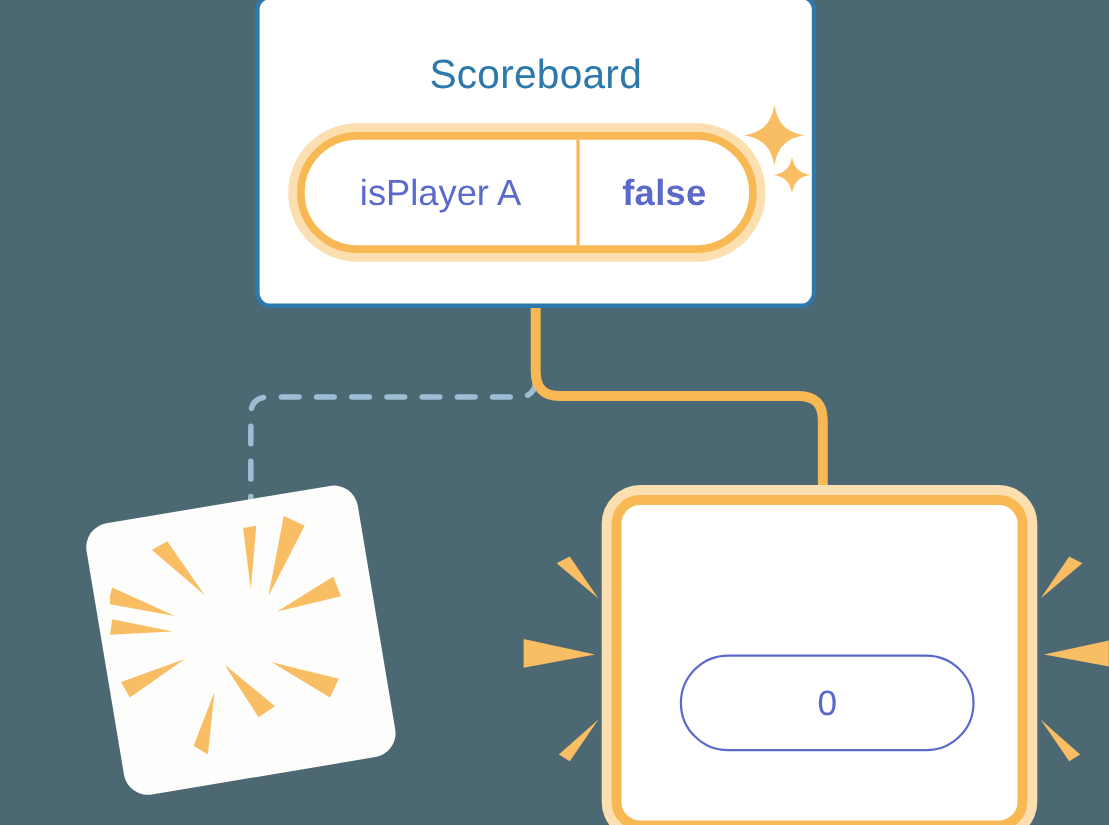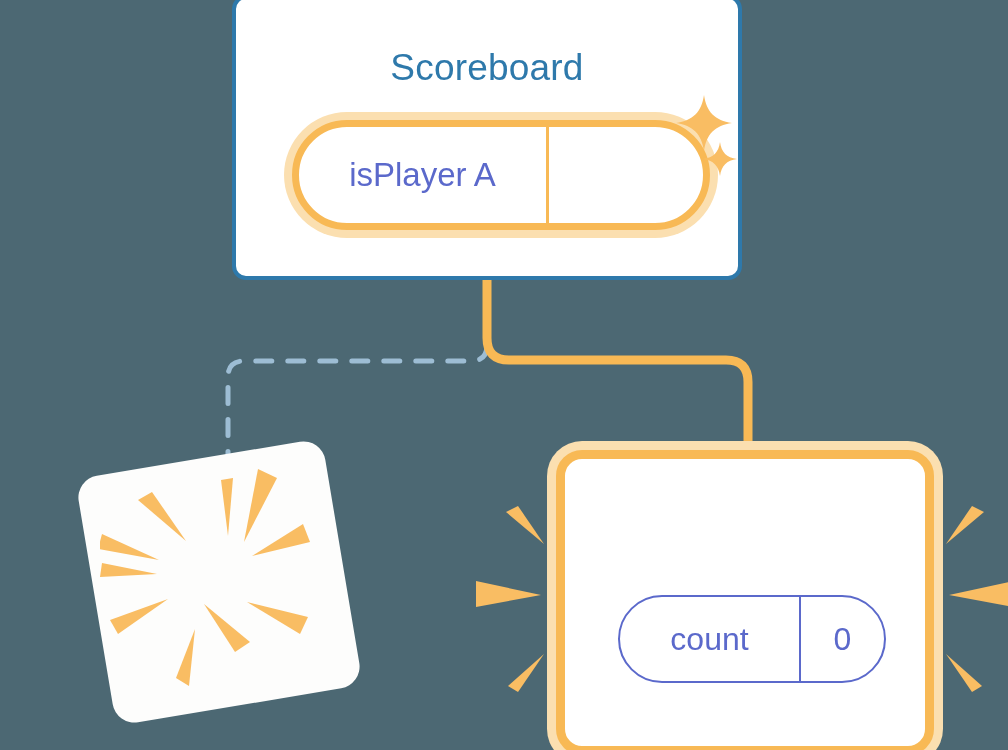--- a/index.html
+++ b/index.html
@@ -66,21 +66,21 @@
     background:#fff;
   }
   .pill .cell{
     display:flex;align-items:center;justify-content:center;
     color:#5b69cb;
     box-sizing:border-box;
   }
 
   
   #scoreboard-pill{
-    left:56px;top:121px;width:418px;height:110px;
+    left:34px;top:121px;width:418px;height:110px;
     border:7px solid #f8b955;
     border-radius:60px;
     box-shadow:0 0 0 8px #fbdfb0;
   }
   #scoreboard-pill .cell{font-size:33px;}
   #sb-key{flex:0 0 250px;border-right:3px solid #f8b955;}
   #sb-val{flex:1;font-weight:bold;letter-spacing:.3px;}
 
   
   #counter-pill{
@@ -142,31 +142,31 @@
       <polygon points="558,101 558,127 493,115"></polygon>
       <polygon points="526,206 516,212 490,174"></polygon>
     </g>
   </svg>
 
   <div class="card" id="scoreboard-card">
     <div class="card-title" id="scoreboard-title">Scoreboard</div>
 
     <div class="pill" id="scoreboard-pill">
       <div class="cell" id="sb-key">isPlayer A</div>
+      <div class="cell" id="sb-val">false</div>
     </div>
   </div>
 
   <svg class="sparkle" id="sparkle-big" viewBox="0 0 56 56" width="56" height="56">
     <path fill="#f9bd63" d="M28 0 C30.5 17 39 25.5 56 28 C39 30.5 30.5 39 28 56 C25.5 39 17 30.5 0 28 C17 25.5 25.5 17 28 0 Z"></path>
   </svg>
   <svg class="sparkle" id="sparkle-small" viewBox="0 0 34 34" width="34" height="34">
     <path fill="#f9bd63" d="M17 0 C18.5 10.5 23.5 15.5 34 17 C23.5 18.5 18.5 23.5 17 34 C15.5 23.5 10.5 18.5 0 17 C10.5 15.5 15.5 10.5 17 0 Z"></path>
   </svg>
 
   <div class="card" id="counter-card">
 
     <div class="pill" id="counter-pill">
-      <div class="cell" id="ct-key">count</div>
       <div class="cell" id="ct-val">0</div>
     </div>
   </div>
 
 </div>
 
 </body></html>

